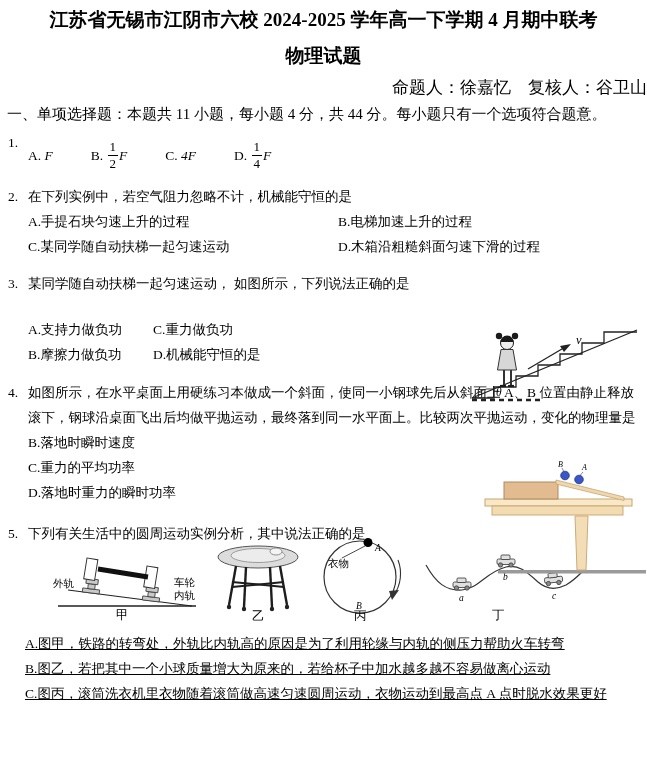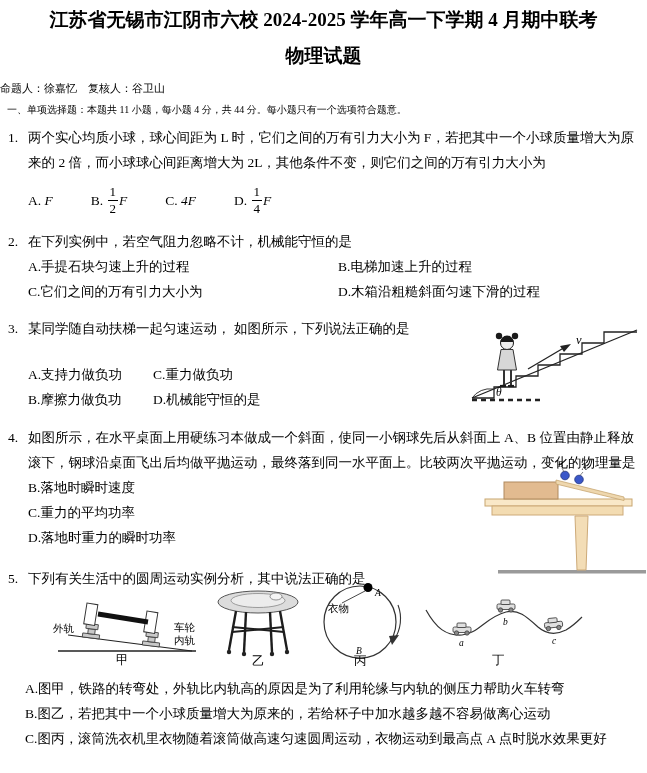--- a/index.html
+++ b/index.html
@@ -3,22 +3,22 @@
 <meta charset="utf-8">
 <style>
   html,body{margin:0;padding:0;background:#fff;}
   .page{
     position:relative;width:647px;height:773px;background:#ffffff;
     font-family:"Liberation Serif","DejaVu Serif",serif;color:#000;
     font-size:13.5px;line-height:25px;overflow:hidden;
   }
   .title1{margin-top:6px;text-align:center;font-weight:bold;font-size:19px;line-height:27px;padding:0 4px;}
   .title2{margin-top:10px;text-align:center;font-weight:bold;font-size:19px;line-height:26px;}
-  .authors{margin-top:9px;text-align:left;font-size:11px;line-height:20px;}
-  .section-heading{padding:0 23px 0 7px;font-size:10px;line-height:23px;}
+  .authors{margin-top:9px;text-align:right;font-size:17px;line-height:20px;}
+  .section-heading{margin-top:5px;padding:0 23px 0 7px;font-size:15px;line-height:23px;}
   .q{display:flex;align-items:flex-start;padding:0 8px 0 8px;}
   .q-num{width:20px;flex:0 0 auto;}
   .q-body{flex:1;}
   .q1{margin-top:4px;}
   .q2{margin-top:6px;}
   .q3{margin-top:12px;}
   .q4{margin-top:13px;}
   .q5{margin-top:16px;}
   .q1-opts{display:flex;align-items:center;height:46px;margin-top:2px;}
   .q1-opt{display:inline-flex;align-items:center;}
@@ -26,37 +26,36 @@
   .frac{display:inline-block;text-align:center;line-height:1.02;font-size:13px;vertical-align:-11px;margin:0 1px;}
   .frac .fnum{display:block;border-bottom:1px solid #000;padding:0 2px 1px 2px;}
   .frac .fden{display:block;padding-top:1px;}
   i{font-style:italic;}
   .opts-2col{display:grid;grid-template-columns:310px 1fr;}
   .opts-2col-narrow{display:grid;grid-template-columns:125px 1fr;width:300px;margin-top:21px;}
   .opt-line{line-height:25px;}
   .q3-fig{position:absolute;left:470px;top:318px;width:172px;height:86px;}
   .q4-fig{position:absolute;left:482px;top:459px;width:164px;height:122px;}
   .q5-figs{display:flex;align-items:flex-end;margin:3px 0 2px 52px;gap:14px;height:80px;}
-  .q5-opts{padding:0 6px 0 25px;}
+  .q5-opts{padding:0 6px 0 25px;text-decoration:underline;}
   svg text{font-family:"Liberation Serif","DejaVu Serif",serif;}
 </style>
 </head>
 <body>
 
 <div class="page">
 
   <div class="title1">江苏省无锡市江阴市六校 2024-2025 学年高一下学期 4 月期中联考</div>
   <div class="title2">物理试题</div>
   <div class="authors">命题人：徐嘉忆　复核人：谷卫山</div>
   <div class="section-heading">一、单项选择题：本题共 11 小题，每小题 4 分，共 44 分。每小题只有一个选项符合题意。</div>
 
   <div class="q q1">
     <div class="q-num">1.</div>
     <div class="q-body">
-      <div>两个实心均质小球，球心间距为 L 时，它们之间的万有引力大小为 F，若把其中一个小球质量增大为原来的 2 倍，而小球球心间距离增大为 2L，其他条件不变，则它们之间的万有引力大小为</div>
       <div class="q1-opts">
         <span class="q1-opt"><span>A.</span>&nbsp;<i>F</i></span>
         <span class="q1-opt">
             <span class="sp"></span>
           </span>
         <span class="q1-opt"><span>B.</span>&nbsp;<span class="frac">
               <span class="fnum">1</span>
               <span class="fden">2</span>
             </span><i>F</i></span>
         <span class="q1-opt">
@@ -74,21 +73,21 @@
     </div>
   </div>
 
   <div class="q q2">
     <div class="q-num">2.</div>
     <div class="q-body">
       <div>在下列实例中，若空气阻力忽略不计，机械能守恒的是</div>
       <div class="opts-2col">
         <div class="opt-line">A.手提石块匀速上升的过程</div>
         <div class="opt-line">B.电梯加速上升的过程</div>
-        <div class="opt-line">C.它们之间的万有引力大小为</div>
+        <div class="opt-line">C.某同学随自动扶梯一起匀速运动</div>
         <div class="opt-line">D.木箱沿粗糙斜面匀速下滑的过程</div>
       </div>
     </div>
   </div>
 
   <div class="q q3">
     <div class="q-num">3.</div>
     <div class="q-body">
       <div>某同学随自动扶梯一起匀速运动， 如图所示，下列说法正确的是</div>
       <div class="opts-2col-narrow">

